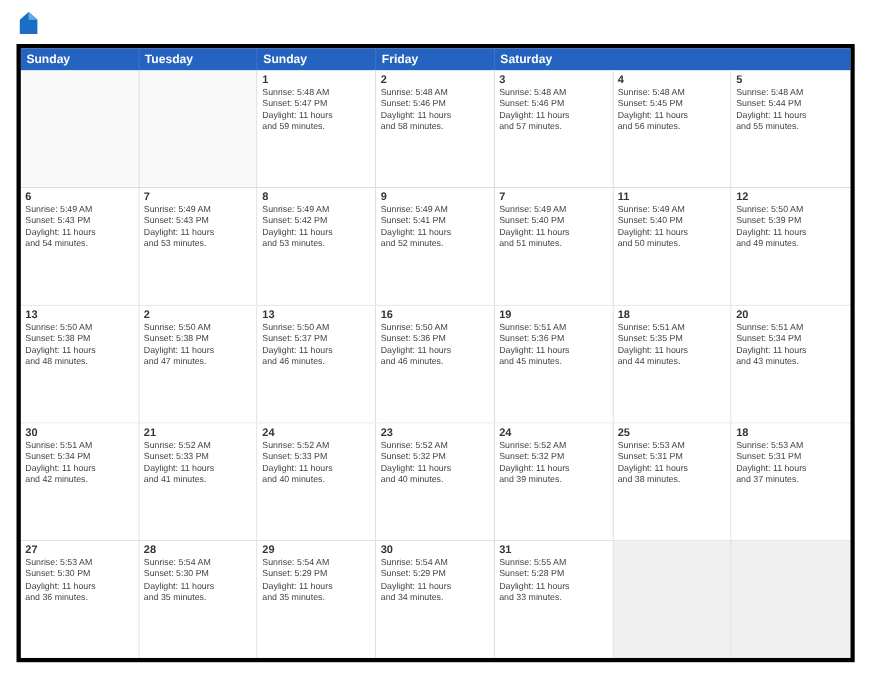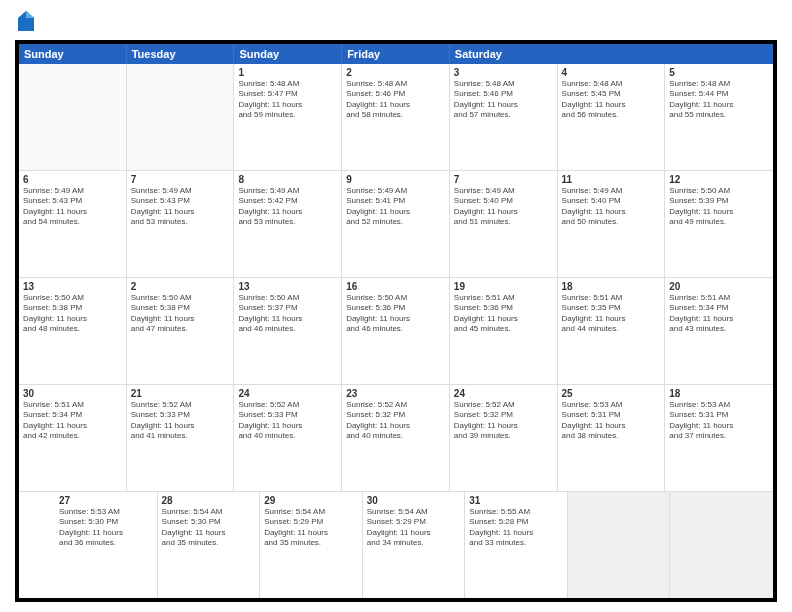--- a/index.html
+++ b/index.html
@@ -84,21 +84,21 @@
       flex: 1;
       display: flex;
       flex-direction: column;
     }
     .cal-row {
       display: grid;
       grid-template-columns: repeat(7, 1fr);
       flex: 1;
       border-bottom: 1px solid #ddd;
     }
-    .cal-row:last-child { border-bottom: none; margin-left: 36px; }
+    .cal-row:last-child { border-bottom: none; }
     .cal-cell {
       border-right: 1px solid #ddd;
       padding: 3px 4px;
       font-size: 8.5px;
       color: #333;
       background: #fff;
       vertical-align: top;
     }
     .cal-cell:last-child { border-right: none; }
     .cal-cell.empty { background: #f9f9f9; }

